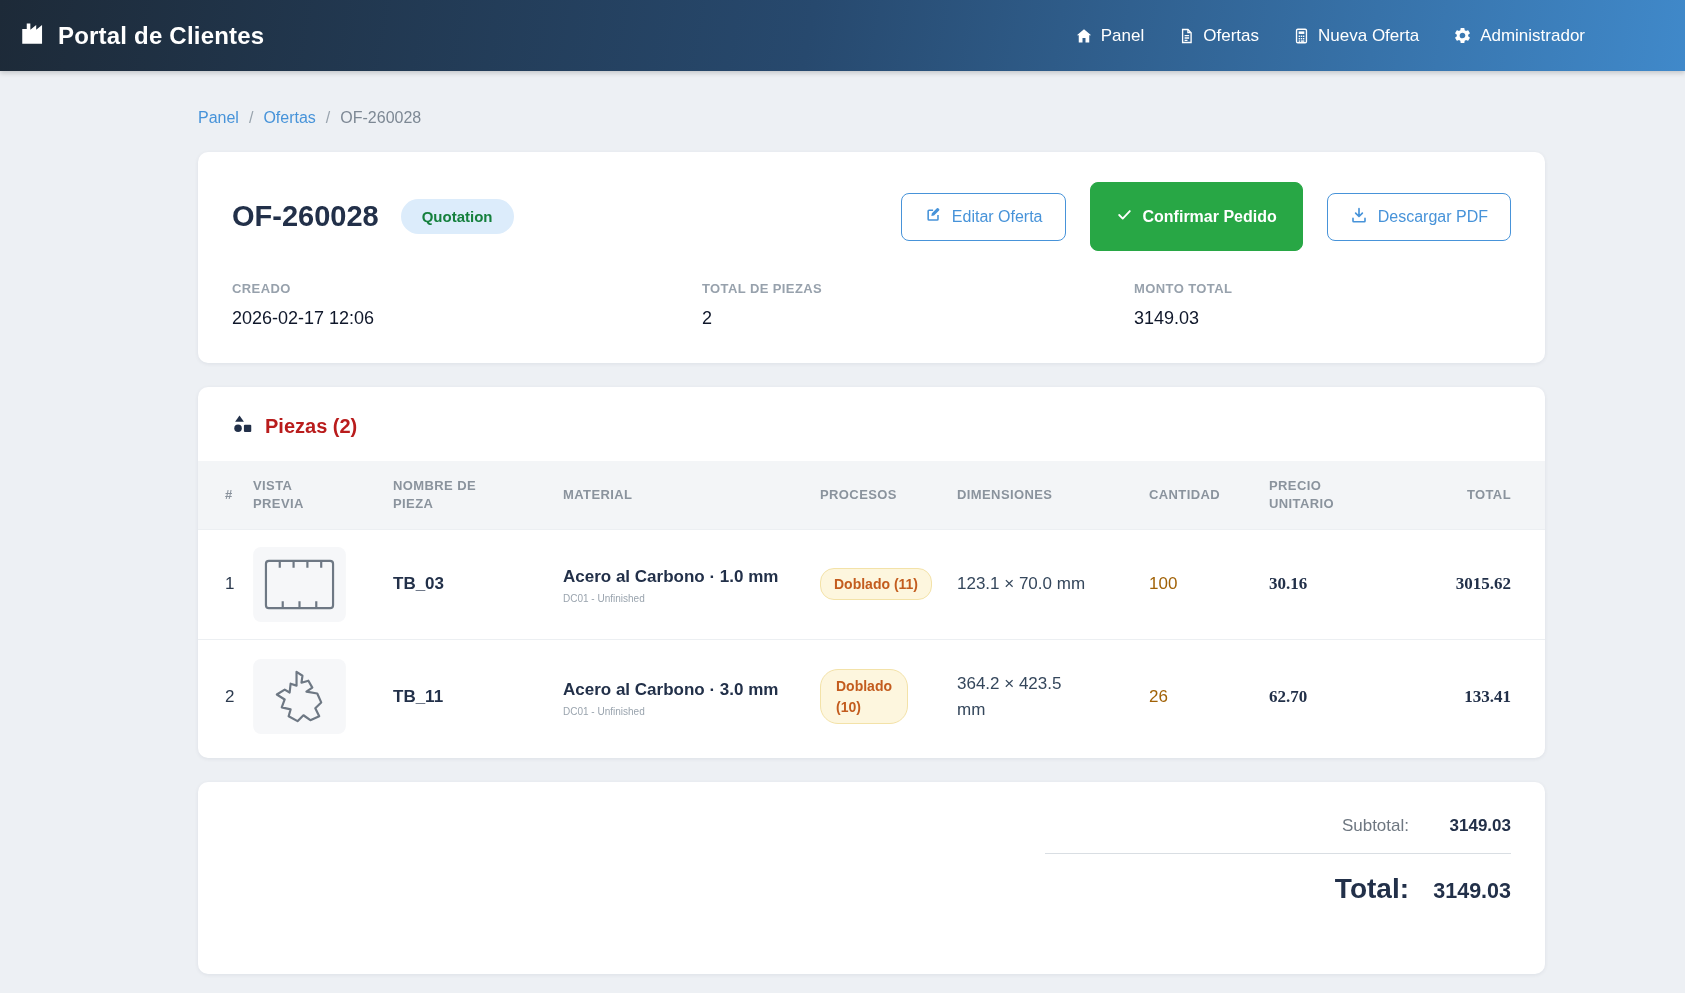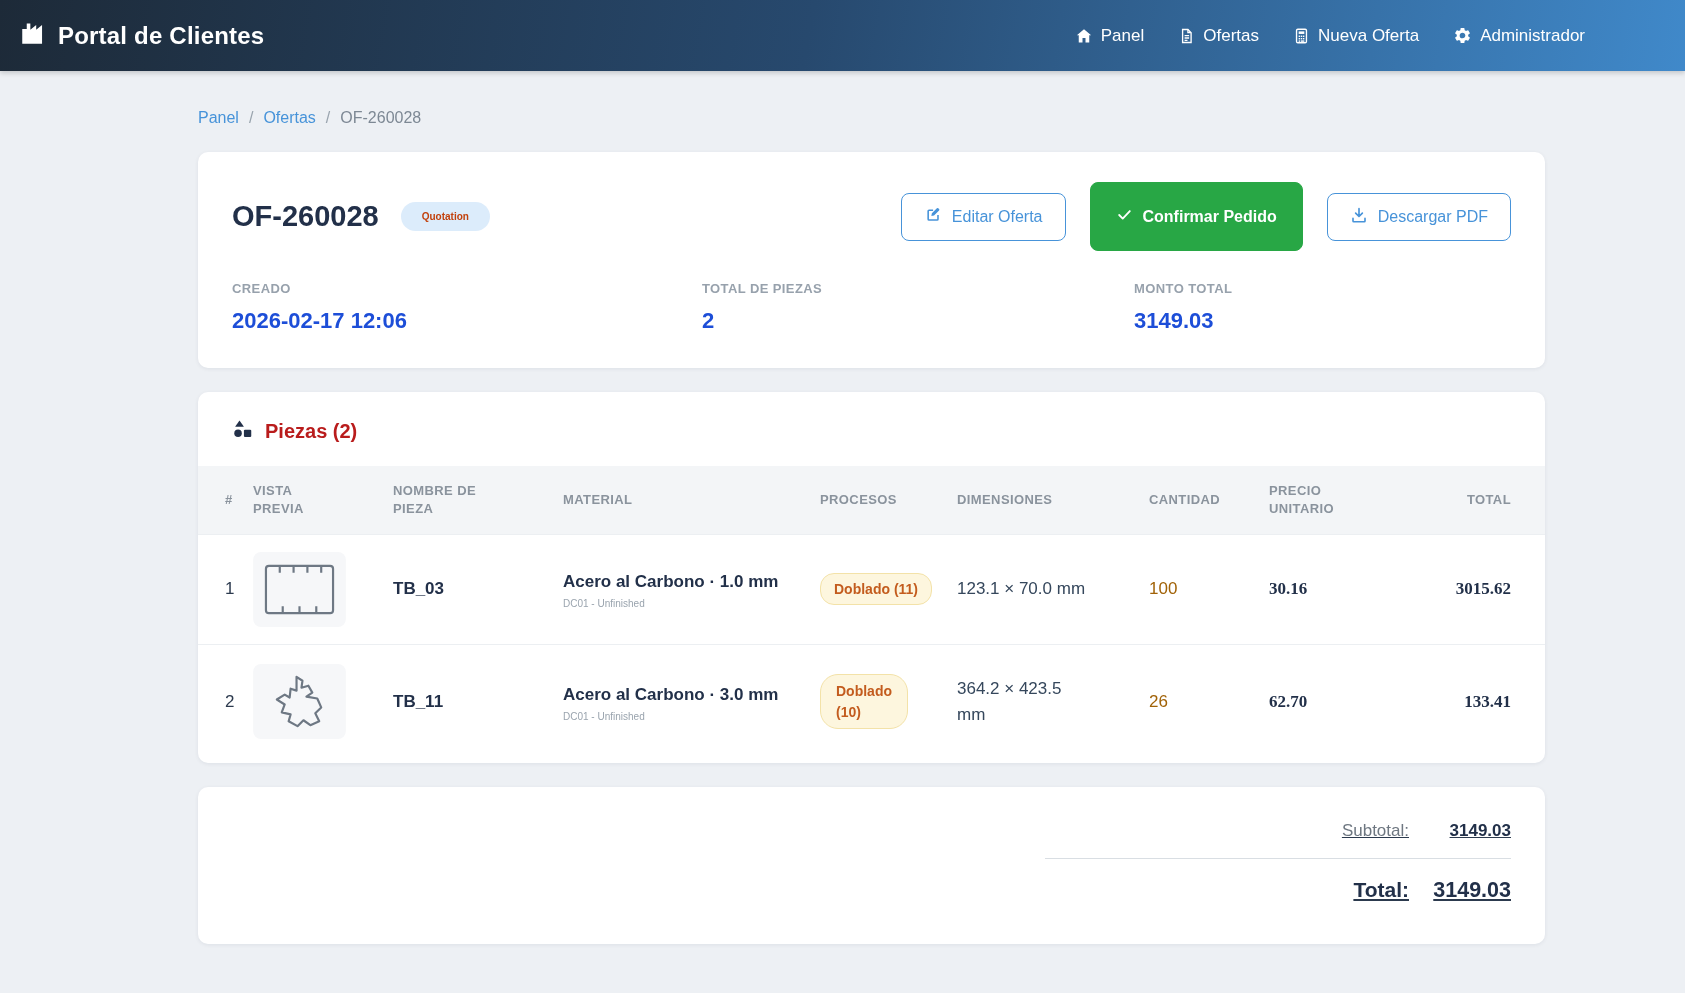--- a/index.html
+++ b/index.html
@@ -32,30 +32,30 @@
     background:#fff; border-radius:10px;
     box-shadow:0 1px 4px rgba(20,30,50,.07);
     margin-bottom:24px;
   }
   
   .offer-card { padding:30px 34px 34px 34px; }
   .offer-top { display:flex; align-items:center; justify-content:space-between; margin-bottom:30px; }
   .offer-title-wrap { display:flex; align-items:center; gap:22px; }
   .offer-id { font-size:29px; font-weight:bold; color:#223049; }
   .status-pill {
-    background:#dcecfb; color:#c2410c; font-size:10px; font-weight:bold;
+    background:#dcecfb; color:#15803d; font-size:15px; font-weight:bold;
     padding:9px 21px; border-radius:999px;
   }
   .actions { display:flex; align-items:center; gap:24px; }
   .btn { display:flex; align-items:center; gap:10px; border-radius:8px; font-size:16px; cursor:pointer; font-family:inherit; }
   .btn-outline { background:#fff; color:#4793d9; border:1.5px solid #4793d9; padding:12px 22px; }
   .btn-green { background:#28a745; color:#fff; border:1.5px solid #28a745; padding:23px 25px; font-weight:bold; }
   .meta-grid { display:grid; grid-template-columns:470px 432px 1fr; }
   .meta-label { font-size:13px; letter-spacing:.4px; color:#97a1ac; font-weight:bold; margin-bottom:12px; }
-  .meta-value { font-size:22px; font-weight:bold; color:#1d4ed8; }
+  .meta-value { font-size:18px; font-weight:normal; color:#0f172a; }
   
   .pieces-card { padding:0 0 4px 0; overflow:hidden; }
   .pieces-head { display:flex; align-items:center; gap:11px; padding:26px 34px 22px 34px; }
   .pieces-title { font-size:20px; font-weight:bold; color:#b91c1c; }
   table { border-collapse:collapse; width:100%; table-layout:fixed; }
   col.c1{width:55px;} col.c2{width:140px;} col.c3{width:170px;} col.c4{width:257px;}
   col.c5{width:137px;} col.c6{width:192px;} col.c7{width:120px;} col.c8{width:130px;} col.c9{width:146px;}
   thead th {
     background:#f3f5f7; text-align:left; font-size:13px; color:#8a939d;
     letter-spacing:.4px; font-weight:bold; padding:15px 10px 15px 0;
@@ -74,26 +74,26 @@
   .mat-sub { font-size:10px; color:#9aa4ae; margin-top:3px; }
   .badge-warn {
     display:inline-block; background:#fdf6de; border:1px solid #f3e2a8; color:#c35c1e;
     font-size:14px; font-weight:bold; padding:5px 13px; border-radius:14px; line-height:1.45;
   }
   .badge-narrow { max-width:88px; border-radius:18px; padding:6px 15px; }
   .dims span { display:inline-block; max-width:135px; line-height:1.5; color:#35475c; }
   .qty { color:#a16207; }
   .money { font-weight:bold; color:#223049;font-family:Liberation Serif, serif; }
   
-  .summary-card { padding:34px 34px 36px 34px; height:157px;text-decoration:underline; }
+  .summary-card { padding:34px 34px 36px 34px; height:192px; }
   .summary-box { margin-left:auto; width:466px; display:grid; grid-template-columns:1fr 102px; align-items:baseline; }
   .sum-label { text-align:right; font-size:17px; color:#6e7781; padding-right:0; }
   .sum-value { text-align:right; font-size:17px; font-weight:bold; color:#223049; }
   .sum-divider { grid-column:1 / 3; border-top:1px solid #d9dee3; margin:17px 0 19px 0; }
-  .tot-label { text-align:right; font-size:21px; font-weight:bold; color:#223049; }
+  .tot-label { text-align:right; font-size:28px; font-weight:bold; color:#223049; }
   .tot-value { text-align:right; font-size:21.5px; font-weight:bold; color:#223049; }
 </style>
 </head>
 <body>
 
 <div class="topbar">
   <div class="brand">
     <span>
       <svg width="27" height="27" viewBox="0 0 24 24" fill="#fff">
           <path d="M2 21 L2 8 L6 8 L6 3 L9.2 3 L9.2 8.6 L14.4 4.4 L14.4 8.6 L19.6 4.4 L19.6 21 Z"></path>

